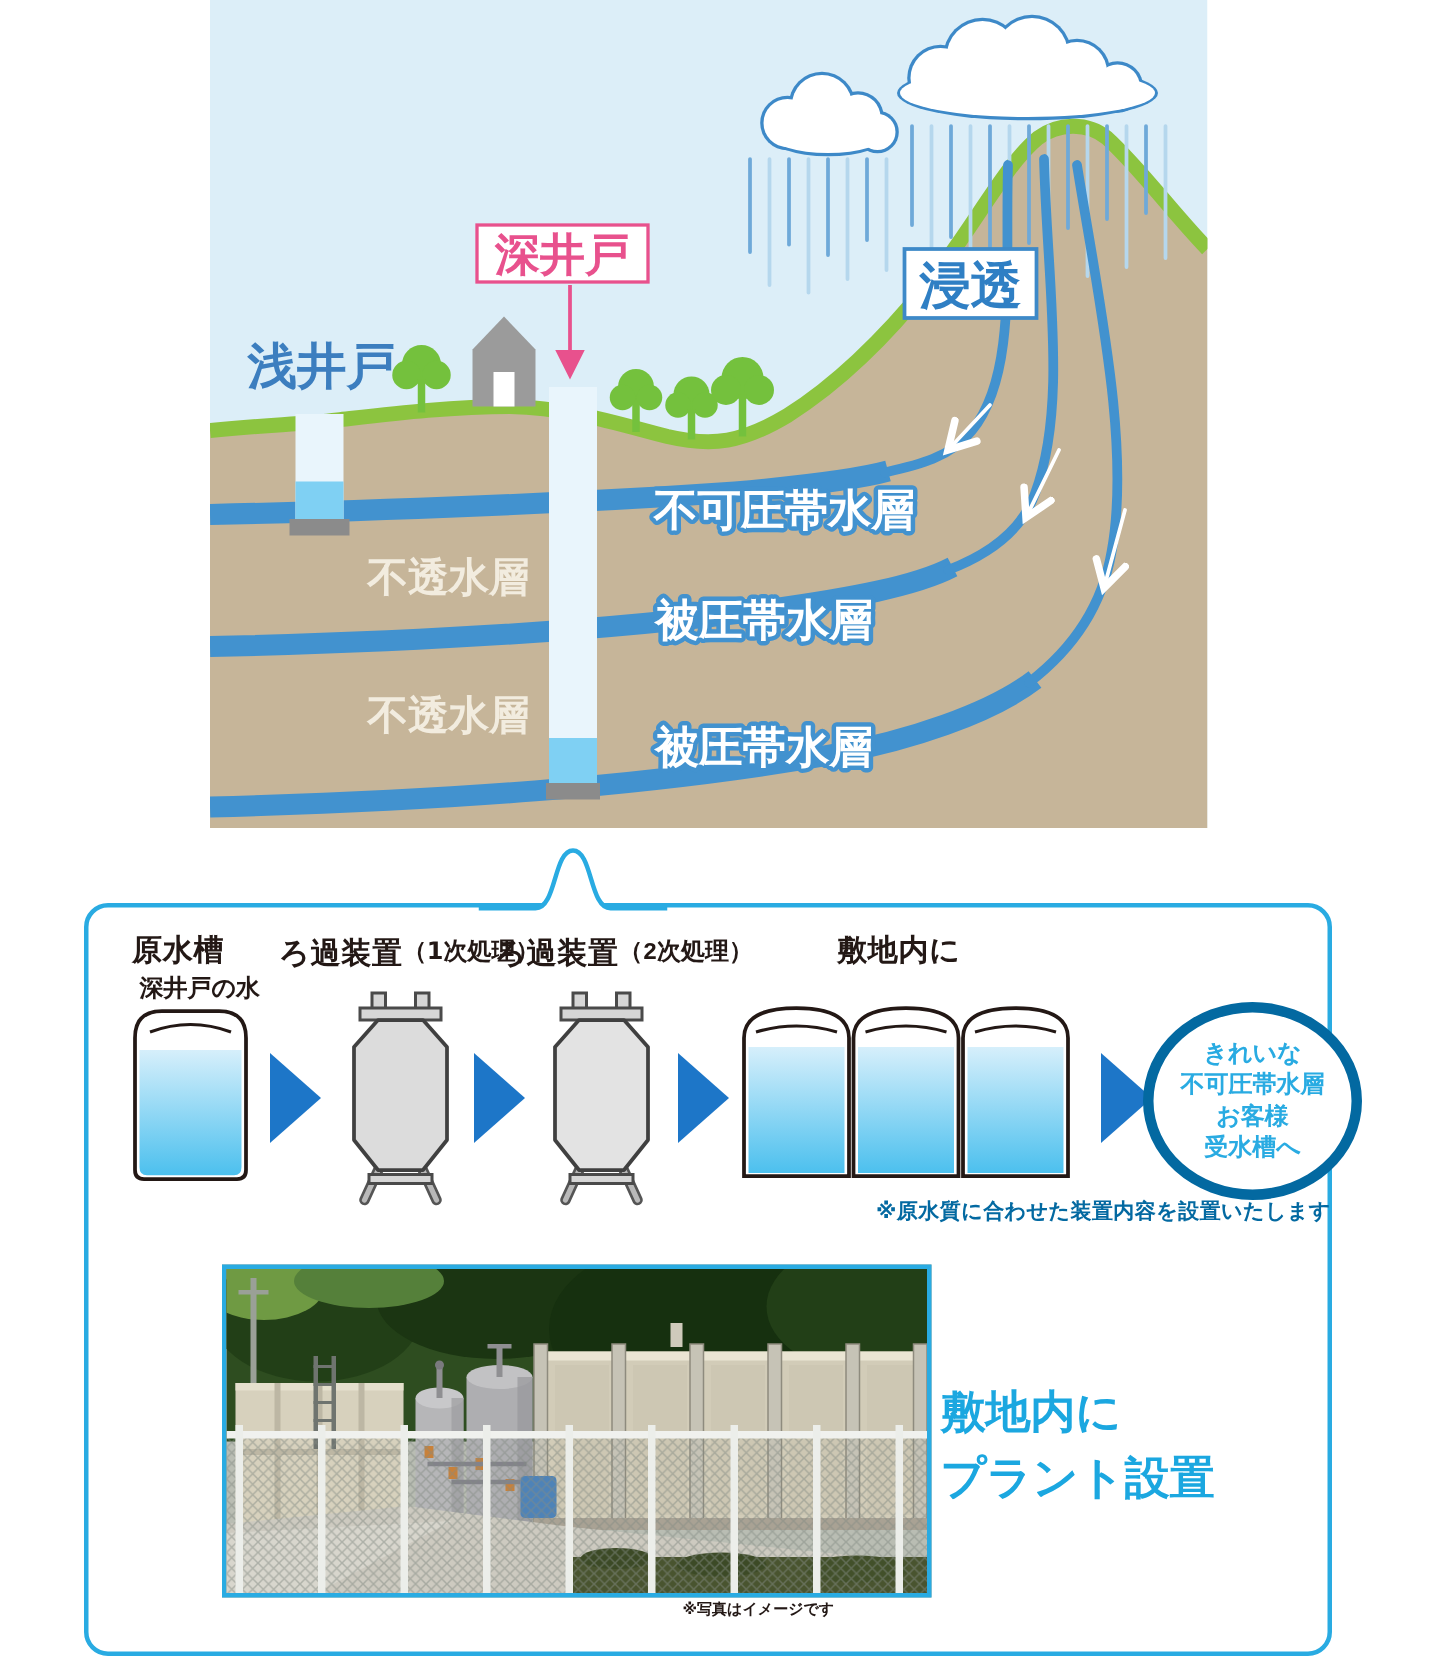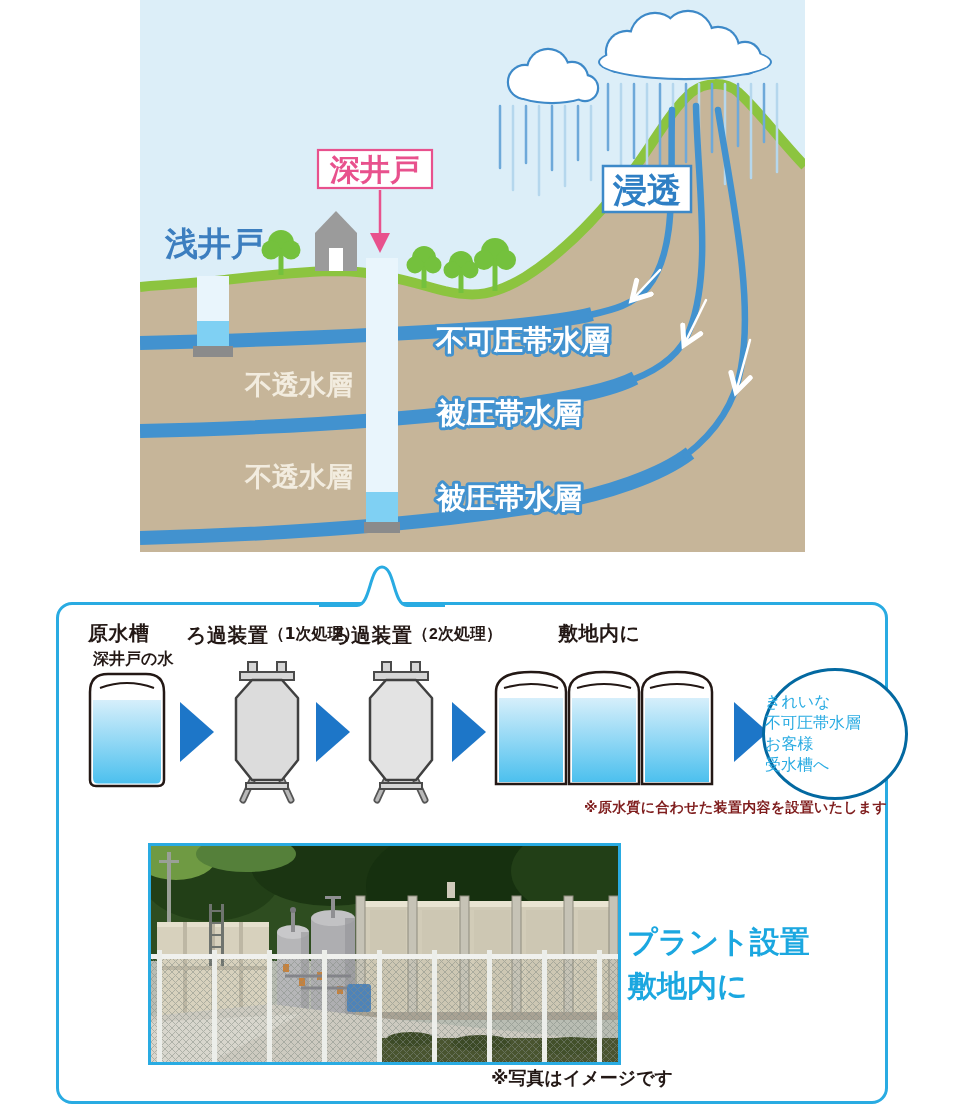--- a/index.html
+++ b/index.html
@@ -6,27 +6,27 @@
   body{width:970px;height:1108px;position:relative;font-family:"DejaVu Sans",sans-serif;overflow:hidden;}
   #illu{position:absolute;left:140px;top:0;width:665px;height:552px;}
   #panel{position:absolute;left:56px;top:602px;width:832px;height:502px;box-sizing:border-box;
          border:3px solid #29abe2;border-radius:16px;background:#fff;}
   .abs{position:absolute;}
   .step-label{position:absolute;font-weight:bold;color:#231815;font-size:20px;white-space:nowrap;letter-spacing:0.5px;}
   .step-label .q{font-size:16px;vertical-align:3px;letter-spacing:0;}
   .step-sub{position:absolute;font-weight:bold;color:#231815;font-size:16px;white-space:nowrap;}
   .flow-arrow{position:absolute;width:0;height:0;border-top:30px solid transparent;
               border-bottom:30px solid transparent;border-left:34px solid #1d76c8;}
-  .bubble{position:absolute;box-sizing:border-box;width:146px;height:132px;border:3px solid #0369a1;
-          border-radius:50%;color:#29abe2;font-weight:normal;font-size:16px;
+  .bubble{position:absolute;box-sizing:border-box;width:146px;height:132px;border:7px solid #0369a1;
+          border-radius:50%;color:#29abe2;font-weight:bold;font-size:16px;text-align:center;
           display:flex;flex-direction:column;justify-content:center;line-height:1.3;background:#fff;}
-  .note{position:absolute;font-weight:bold;font-size:14px;color:#7f1d1d;white-space:nowrap;letter-spacing:0.3px;}
+  .note{position:absolute;font-weight:bold;font-size:14px;color:#0369a1;white-space:nowrap;letter-spacing:0.3px;}
   .photo{position:absolute;border:3px solid #29abe2;line-height:0;background:#9aa08f;}
   .heading{position:absolute;color:#1ba7e0;font-weight:bold;font-size:30px;line-height:1.45;white-space:nowrap;}
-  .caption{position:absolute;font-weight:bold;font-size:18px;color:#231815;white-space:nowrap;margin-left:36px;}
+  .caption{position:absolute;font-weight:bold;font-size:10px;color:#231815;white-space:nowrap;}
   svg text{font-family:"DejaVu Sans",sans-serif;}
 </style>
 </head>
 <body>
 
 <div id="illu">
 <svg width="665" height="552" viewBox="0 0 665 552">
   <defs>
     <marker id="wArrow" markerWidth="12" markerHeight="12" refX="8" refY="5" orient="auto">
       <path d="M1,1 L8,5 L1,9" fill="none" stroke="#ffffff" stroke-width="2" stroke-linecap="round"></path>
@@ -380,18 +380,18 @@
         <rect x="226" y="104" width="5" height="112"></rect>
           <rect x="281" y="104" width="5" height="112"></rect>
         <rect x="336" y="104" width="5" height="112"></rect>
           <rect x="391" y="104" width="5" height="112"></rect>
         <rect x="446" y="104" width="5" height="112"></rect>
       </g>
     </svg>
   </div>
 
   <div class="heading" style="left:568px;top:315px;">
+    <div>敷地内に</div>
     <div>プラント設置</div>
-    <div>敷地内に</div>
   </div>
 
   <div class="caption" style="left:396px;top:461px;">※写真はイメージです</div>
 </div>
 
 </body></html>

